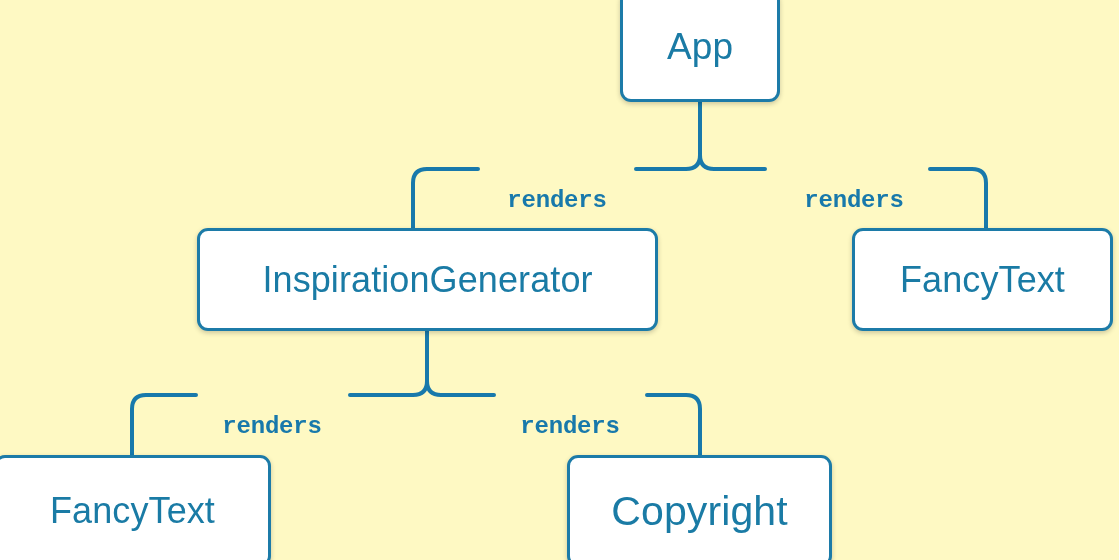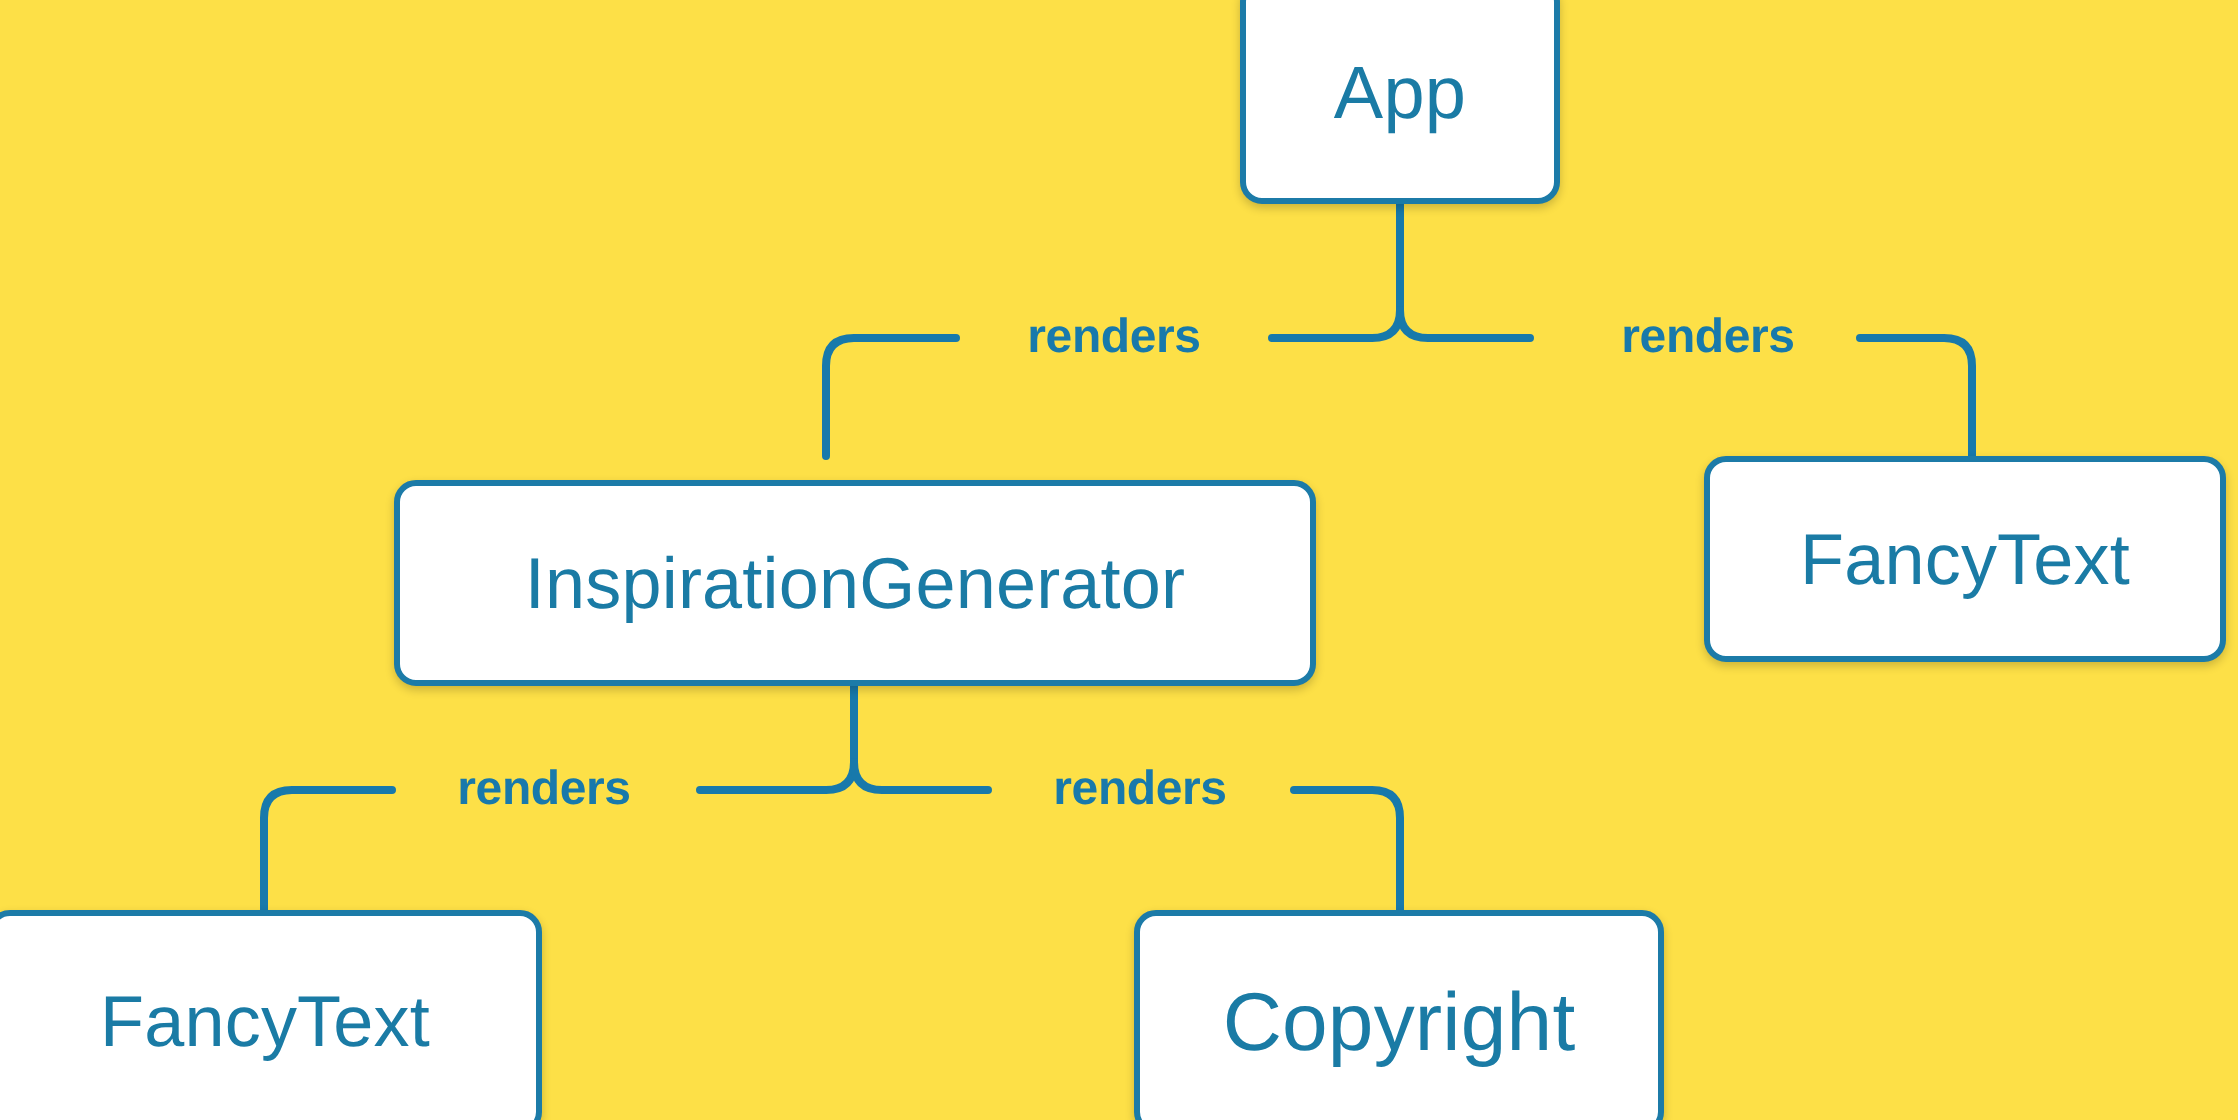--- a/index.html
+++ b/index.html
@@ -10,21 +10,21 @@
   body {
     width: 1119px;
     height: 560px;
     overflow: hidden;
     font-family: "Liberation Sans", "DejaVu Sans", sans-serif;
   }
   #diagram-root {
     position: relative;
     width: 1119px;
     height: 560px;
-    background: #fde047;
+    background: #fef9c3;
     overflow: hidden;
   }
   #edge-layer {
     position: absolute;
     left: 0;
     top: 0;
     width: 1119px;
     height: 560px;
     pointer-events: none;
   }
@@ -45,33 +45,34 @@
     font-family: "Liberation Sans", "DejaVu Sans", sans-serif;
     font-size: 35px;
     font-weight: 400;
     letter-spacing: 0.1px;
     white-space: nowrap;
     line-height: 1;
   }
   .edge-label {
     position: absolute;
     color: #1879ab;
-    font-family: Liberation Sans, sans-serif;
+    font-family: Liberation Mono, monospace;
     font-size: 24px;
     font-weight: 600;
     letter-spacing: -0.2px;
     white-space: nowrap;
     line-height: 1;
     transform: translate(-50%, -50%);
     z-index: 3;
+    margin-top: 32px;
   }
 
   
   #node-app            { left: 620px;  top: -10px;  width: 160px; height: 112px; }
-  #node-inspiration    { left: 197px;  top: 228px;  width: 461px; height: 103px; margin-top: 12px; }
+  #node-inspiration    { left: 197px;  top: 228px;  width: 461px; height: 103px; }
   #node-fancytext-right{ left: 852px;  top: 228px;  width: 261px; height: 103px; }
   #node-fancytext-bottom{ left: -6px;  top: 455px;  width: 277px; height: 112px; }
   #node-copyright      { left: 567px;  top: 455px;  width: 265px; height: 112px; }
 
   #node-app .node-label             { font-size: 37px; }
   #node-inspiration .node-label     { font-size: 36px; }
   #node-fancytext-right .node-label { font-size: 36px; }
   #node-fancytext-bottom .node-label{ font-size: 36px; }
   #node-copyright .node-label       { font-size: 41px; }
 

